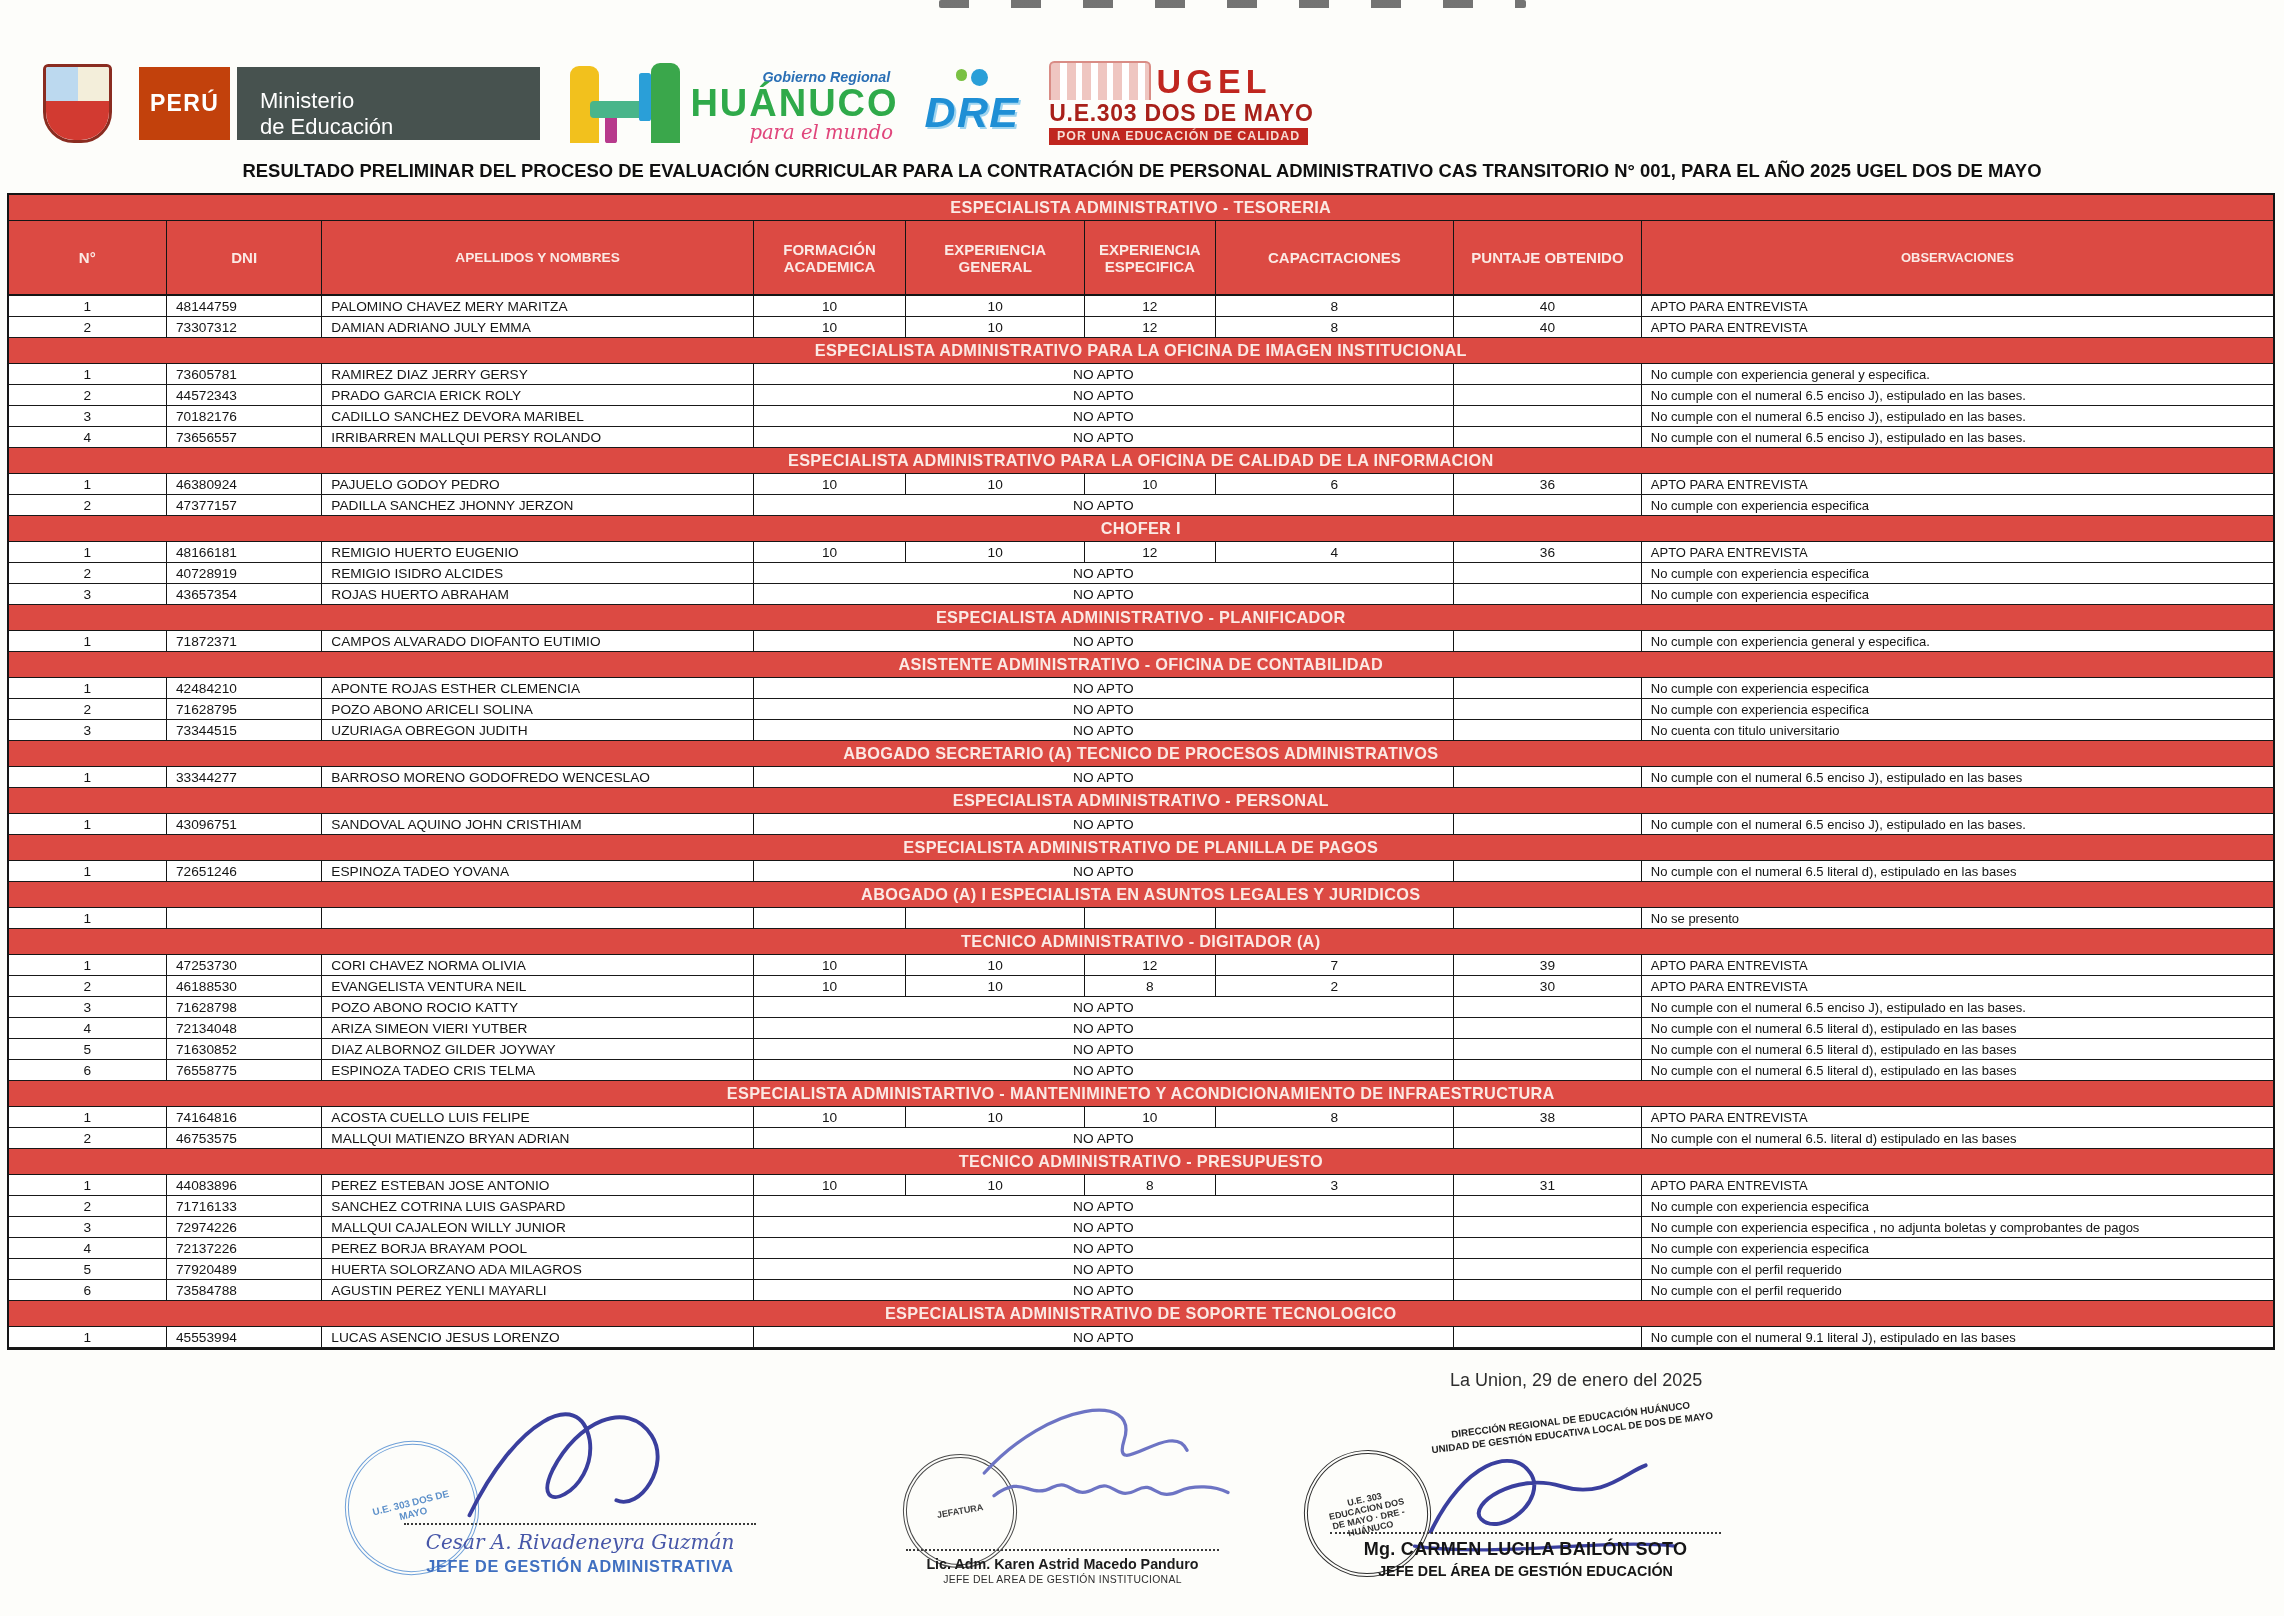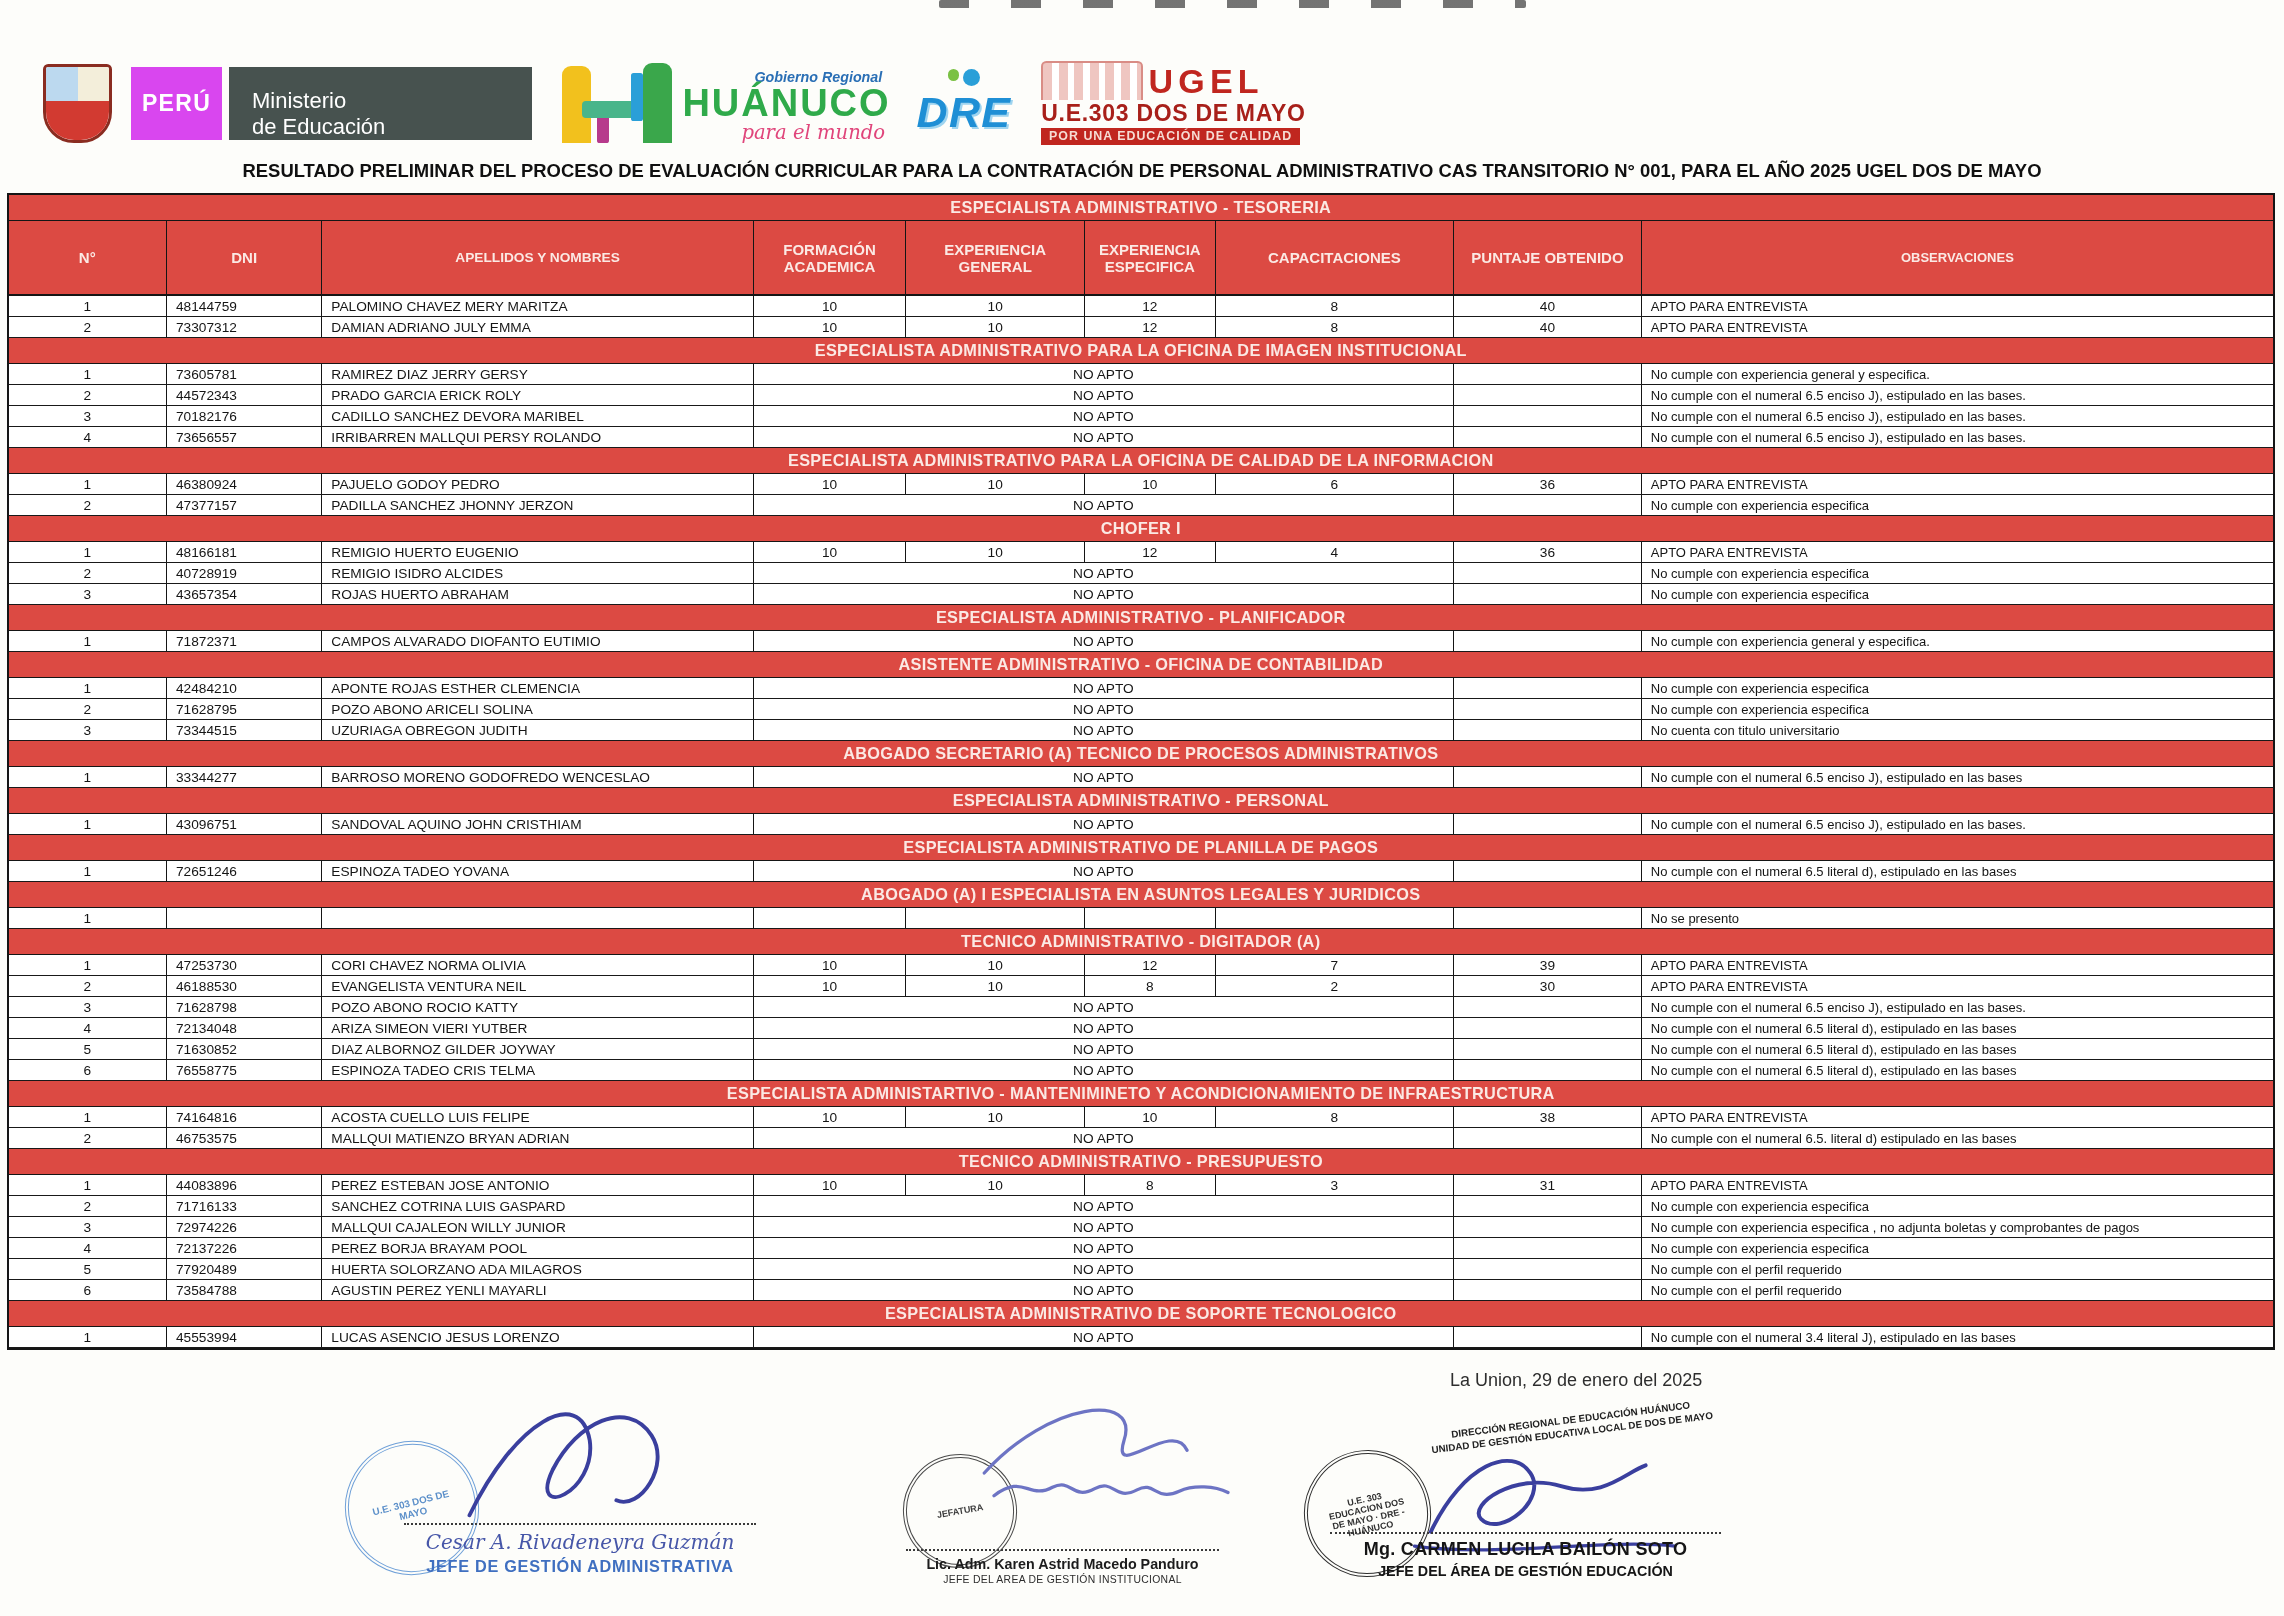--- a/index.html
+++ b/index.html
@@ -12,21 +12,21 @@
   .scan-marks{position:absolute;top:0;left:939px;width:587px;height:7.8px;
     background:repeating-linear-gradient(90deg,#2a2a2a 0 30px,transparent 30px 72px);
     opacity:.65;border-radius:2px;}
   
   .logos{position:absolute;top:62px;left:43px;height:82px;display:flex;align-items:center;}
   .escudo{width:63px;height:73px;border:3.3px solid #8a2c20;border-radius:5.2px 5.2px 31px 31px;
     overflow:hidden;display:grid;grid-template-rows:34px 1fr;grid-template-columns:1fr 1fr;background:#fff;}
   .escudo .q1{background:#bcd9ef;}
   .escudo .q2{background:#f3eeda;}
   .escudo .qb{grid-column:1/3;background:#d23a31;}
-  .peru-box{width:91px;height:73px;background:#d946ef;color:#fff;margin-left:19px;
+  .peru-box{width:91px;height:73px;background:#c2410c;color:#fff;margin-left:27px;
     display:flex;align-items:center;justify-content:center;font-weight:bold;font-size:23px;letter-spacing:1.3px;}
   .minedu-box{width:280px;height:73px;background:#47524f;color:#fff;margin-left:6.5px;
     display:flex;flex-direction:column;justify-content:flex-end;padding-left:23.5px;font-size:22px;line-height:1.18;}
   .huanuco{display:flex;align-items:flex-end;margin-left:30px;}
   .h-icon{width:110px;height:80px;position:relative;}
   .h-icon .bar{position:absolute;bottom:0;border-radius:9px 9px 0 0;}
   .h-icon .b1{left:0;width:29px;height:77px;background:#f2c11d;}
   .h-icon .b2{left:35px;width:11.7px;height:39px;background:#b73a8c;border-radius:2.6px;}
   .h-icon .b3{right:29px;width:11.7px;height:48px;background:#2a9fd8;border-radius:2.6px;bottom:22px;}
   .h-icon .b4{right:0;width:29px;height:80px;background:#3aa74b;}
@@ -473,21 +473,21 @@
       <div class="cell c-pt"></div>
       <div class="cell c-obs left">No cumple con el perfil requerido</div>
     </div>
     <div class="band">ESPECIALISTA ADMINISTRATIVO  DE SOPORTE TECNOLOGICO</div>
     <div class="row">
       <div class="cell c-n">1</div>
       <div class="cell c-dni left">45553994</div>
       <div class="cell c-name left">LUCAS ASENCIO JESUS LORENZO</div>
       <div class="cell c-merged">NO APTO</div>
       <div class="cell c-pt"></div>
-      <div class="cell c-obs left">No cumple con el numeral 3.4 literal J), estipulado en las bases</div>
+      <div class="cell c-obs left">No cumple con el numeral 9.1 literal J), estipulado en las bases</div>
     </div>
   </div>
 
 <div class="doc-date">La Union, 29 de enero del 2025</div>
 
 <div class="sigs">
 
   <div class="sig sig1">
     <div class="stamp stamp-blue">U.E. 303 DOS DE MAYO</div>
     <svg class="scribble" width="274" height="143" viewBox="0 0 420 220">

